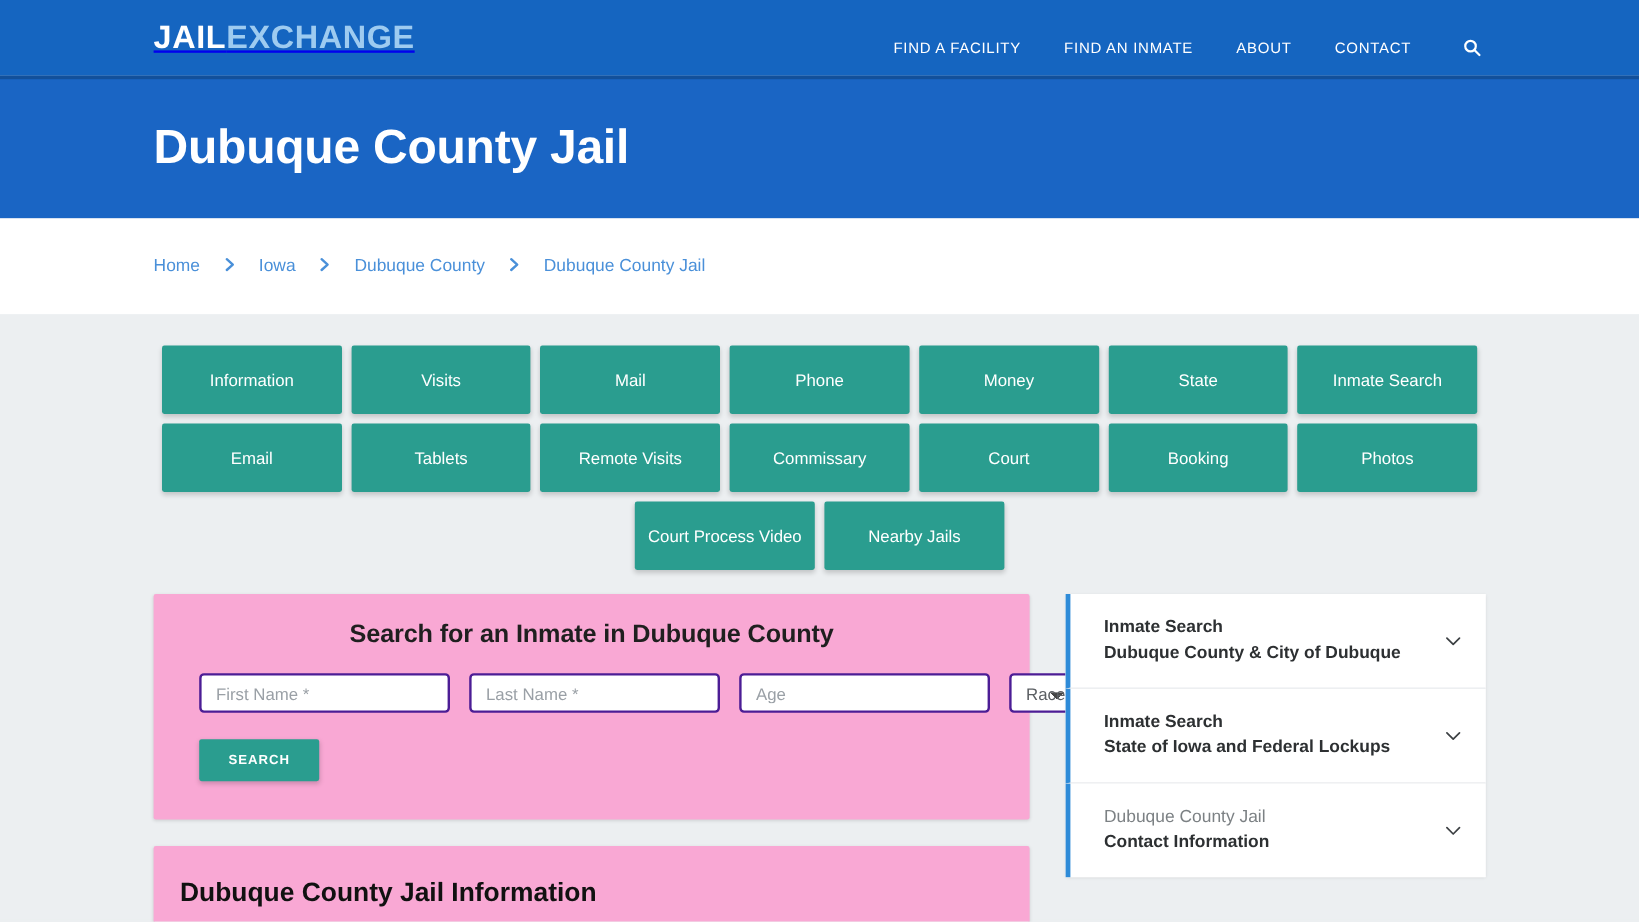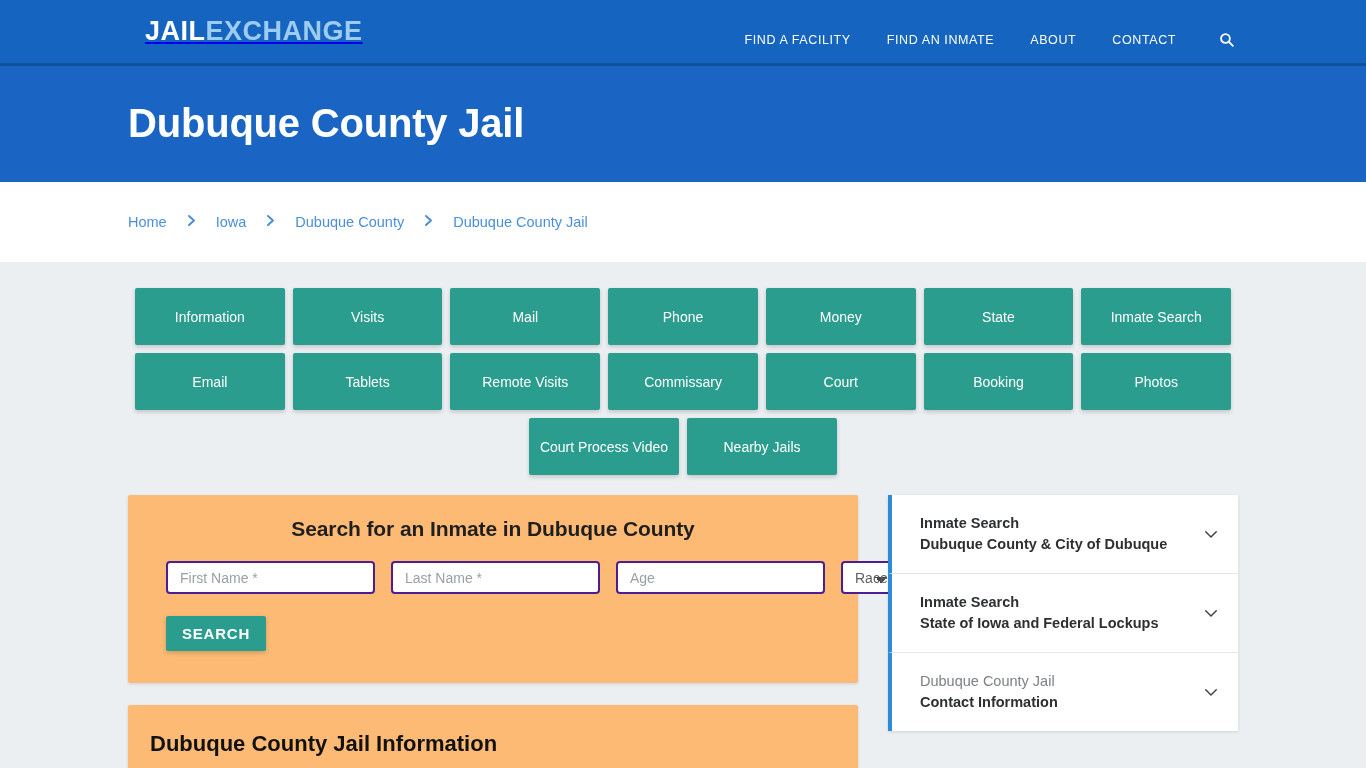--- a/index.html
+++ b/index.html
@@ -28,21 +28,21 @@
   .topbar::after {
     content: "";
     position: absolute;
     left: 0; right: 0; bottom: -3px;
     height: 3px;
     background: #12509b;
   }
 
   .logo {
     position: absolute;
-    left: 145px;
+    left: 128px;
     top: 18px;
     font-size: 27px;
     font-weight: bold;
     letter-spacing: 0.5px;
     line-height: 1;
     white-space: nowrap;
   }
   .logo .jail { color: #ffffff; }
   .logo .exchange { color: #9ecbf0; }
 
@@ -161,21 +161,21 @@
     width: 1110px;
     margin: 20px auto 0;
     display: flex;
     align-items: flex-start;
     gap: 30px;
   }
 
   .maincol { width: 730px; }
 
   .card {
-    background: #fdba74;
+    background: #f9a8d4;
     border-radius: 2px;
     box-shadow: 0 1px 3px rgba(0,0,0,0.12);
   }
 
   .search-card {
     padding: 22px 20px 30px;
     min-height: 188px;
   }
   .search-card h2 {
     text-align: center;
@@ -217,21 +217,21 @@
     background-repeat: no-repeat;
   }
   .searchbtn {
     margin: 22px 0 0 18px;
     width: 100px;
     height: 35px;
     background: #2a9d8f;
     color: #ffffff;
     border: none;
     border-radius: 2px;
-    font-size: 15px;
+    font-size: 11px;
     letter-spacing: 0.8px;
     font-weight: bold;
     cursor: pointer;
     box-shadow: 0 2px 4px rgba(0,0,0,0.18);
     font-family: "Liberation Sans", sans-serif;
   }
 
   .info-card {
     margin-top: 22px;
     padding: 26px 22px 22px;

